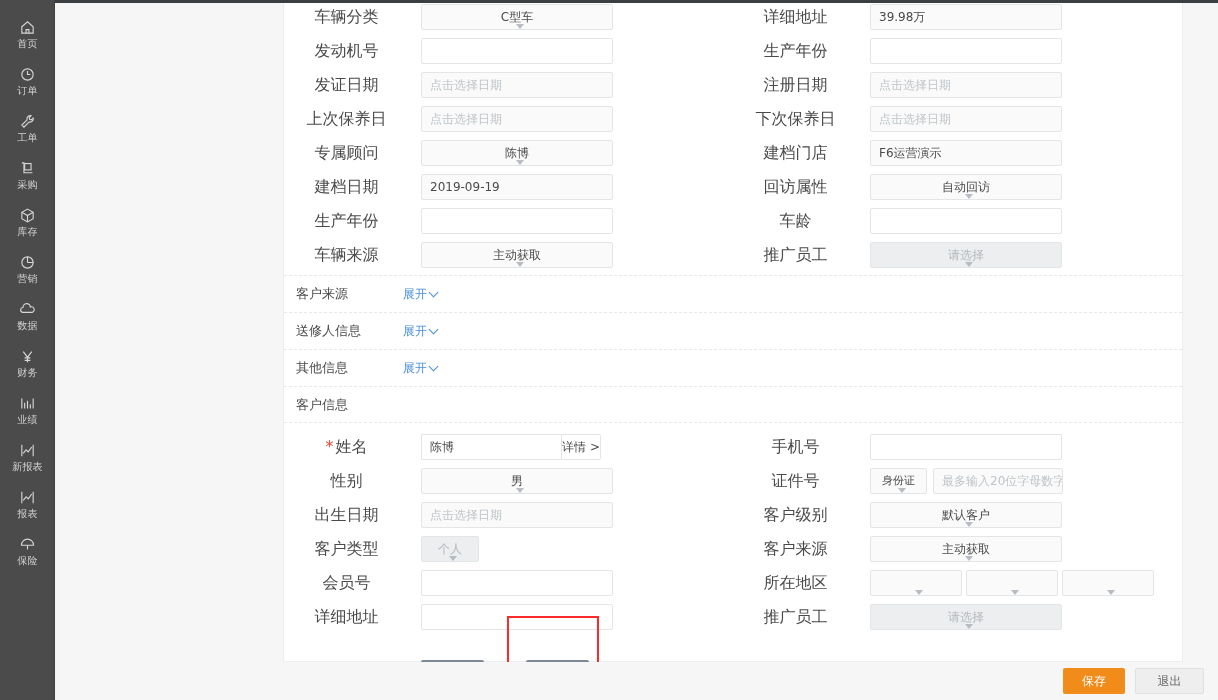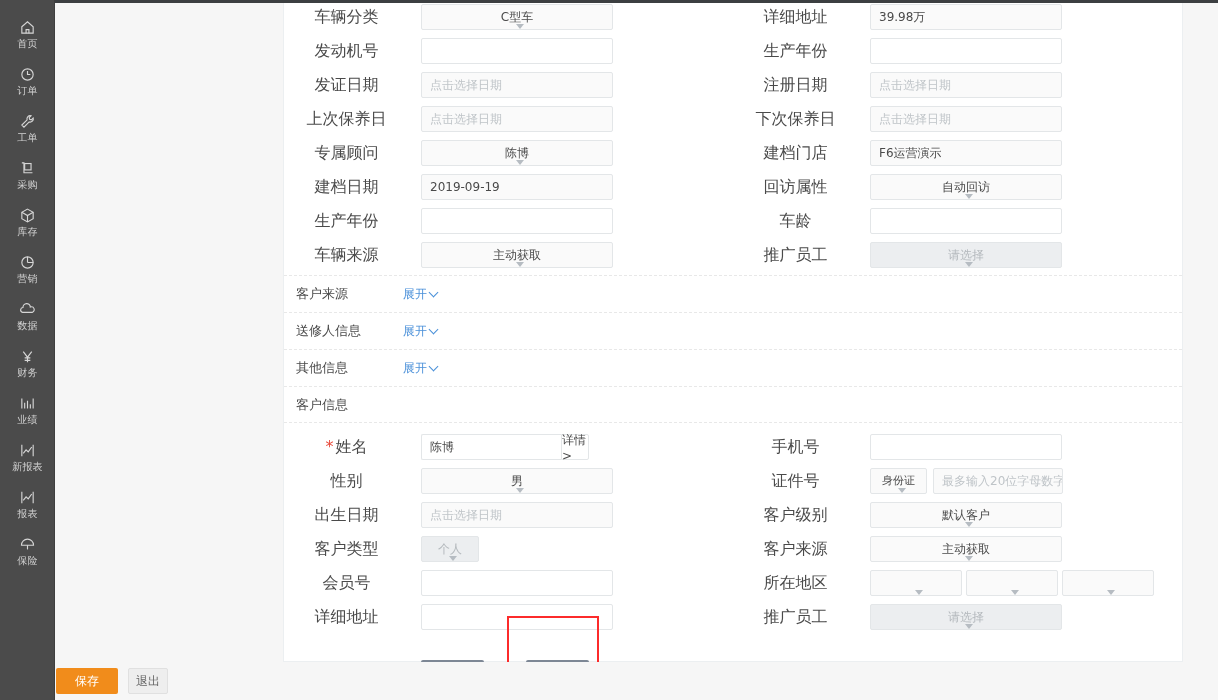--- a/index.html
+++ b/index.html
@@ -92,21 +92,21 @@
     border-top: 5px solid #b6bcc2;
   }
   .disabled { background: #eceef0 !important; color: #b4b9bd; border-color: #e3e6e8; }
   .disabled .v { color: #b4b9bd; }
   .datefield { cursor: pointer; }
 
   
   .combo { display: flex; }
   .combo .inp { width: 140px; border-right: none; border-radius: 2px 0 0 2px; }
   .combo .detail {
-    width: 28px; height: 26px; border: 1px solid #e3e6e8; border-radius: 0 2px 2px 0;
+    width: 40px; height: 26px; border: 1px solid #e3e6e8; border-radius: 0 2px 2px 0;
     background: #fff; color: #4a4a4a; font-size: 12px;
     display: flex; align-items: center; justify-content: center; cursor: pointer;
   }
   
   .idrow { display: flex; gap: 6px; }
   .idrow .sel { width: 57px; padding: 0 5px; font-size: 11px; }
   .idrow .inp { width: 130px; }
   
   .sel.small { width: 58px; padding: 0 5px; }
   
@@ -146,30 +146,30 @@
   .hl-box {
     position: absolute; left: -19px; top: -16px;
     width: 92px; height: 56px;
     border: 2px solid #fc2b2b; background: transparent; pointer-events: none;
   }
 
   
   .footer {
     position: absolute; left: 0; right: 0; bottom: 0; height: 38px;
     background: #f6f6f6;
-    display: flex; align-items: center; 
+    display: flex; align-items: center; justify-content: flex-end;
     padding-right: 14px; gap: 10px;
   }
   .btn-save {
     background: #f18c1b; color: #fff; border: none; border-radius: 2px;
     width: 62px; height: 26px; font-size: 12px; cursor: pointer; font-family: inherit;
   }
   .btn-exit {
     background: #eeeeee; color: #666; border: 1px solid #e0e0e0; border-radius: 2px;
-    width: 40px; height: 26px; font-size: 12px; cursor: pointer; font-family: Liberation Mono, monospace;
+    width: 69px; height: 26px; font-size: 12px; cursor: pointer; font-family: Liberation Mono, monospace;
   }
 </style>
 </head>
 <body>
 
 <div class="app">
 
   <div class="topstrip"></div>
 
   <nav class="sidebar">

